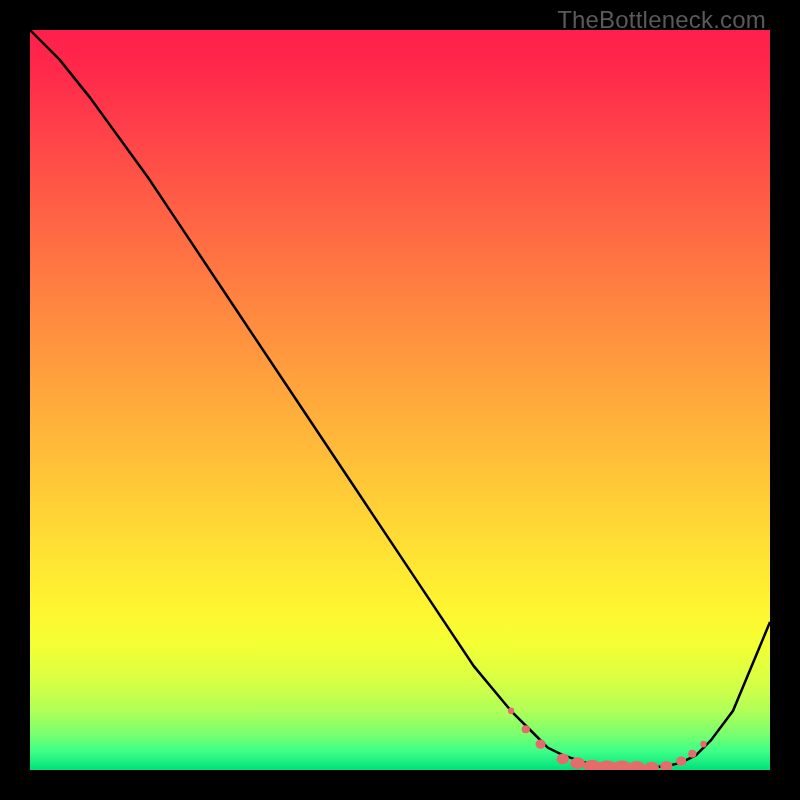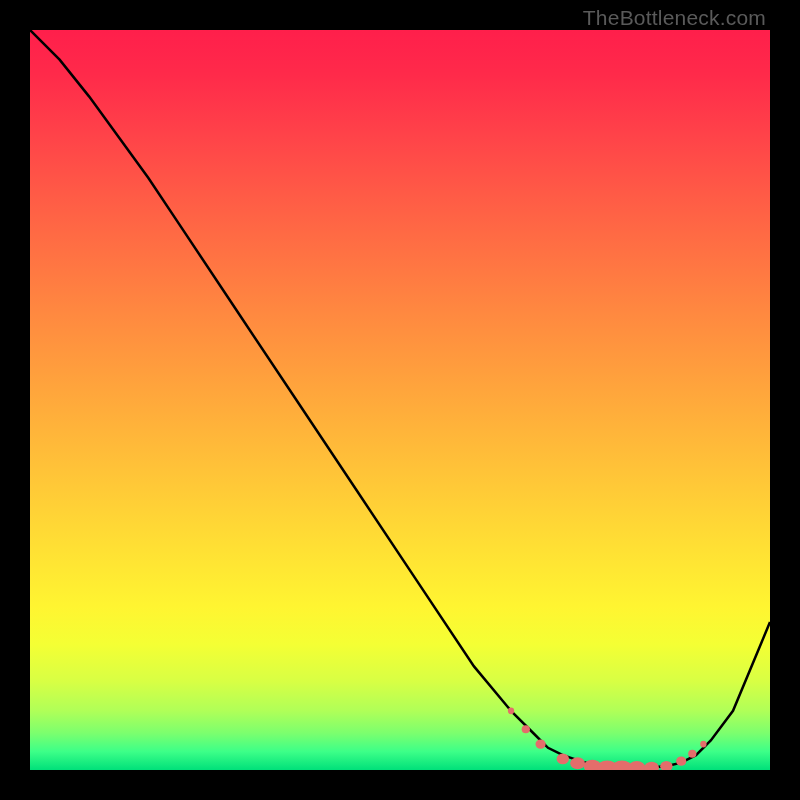--- a/index.html
+++ b/index.html
@@ -34,21 +34,21 @@
       #7cff6e 95%,
       #3dff88 97.5%,
       #00e07a 100%
     );
   }
   .watermark {
     position: absolute;
     top: 6px;
     right: 34px;
     font-family: Arial, Helvetica, sans-serif;
-    font-size: 21px;
+    font-size: 24px;
     color: #5a5a5a;
     font-weight: 400;
     letter-spacing: 0.2px;
   }
   .svg-layer {
     position: absolute;
     left: 0;
     top: 0;
     width: 740px;
     height: 740px;

